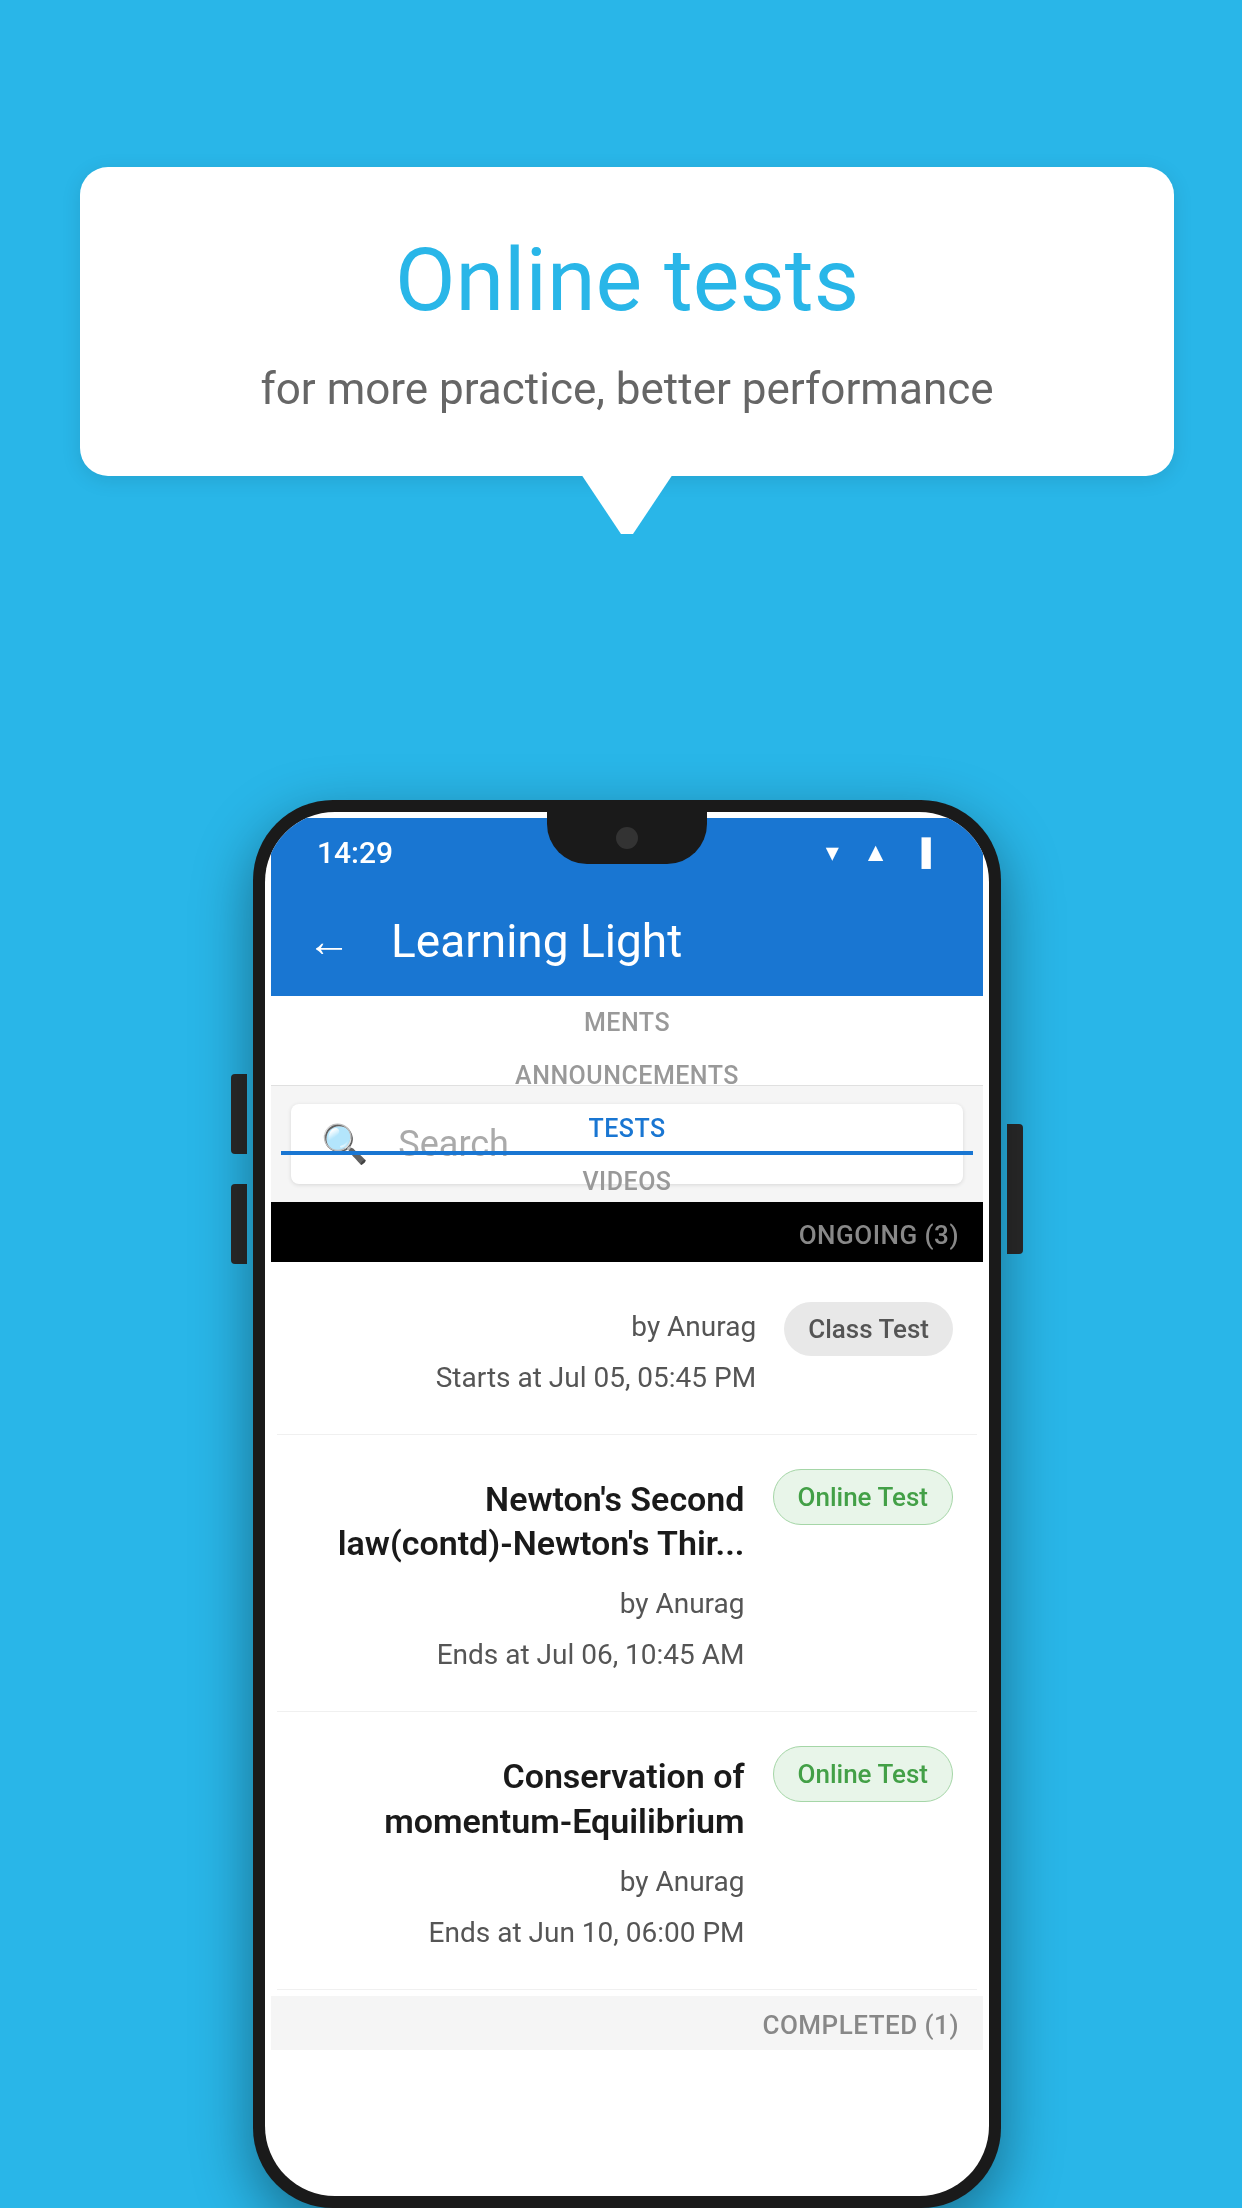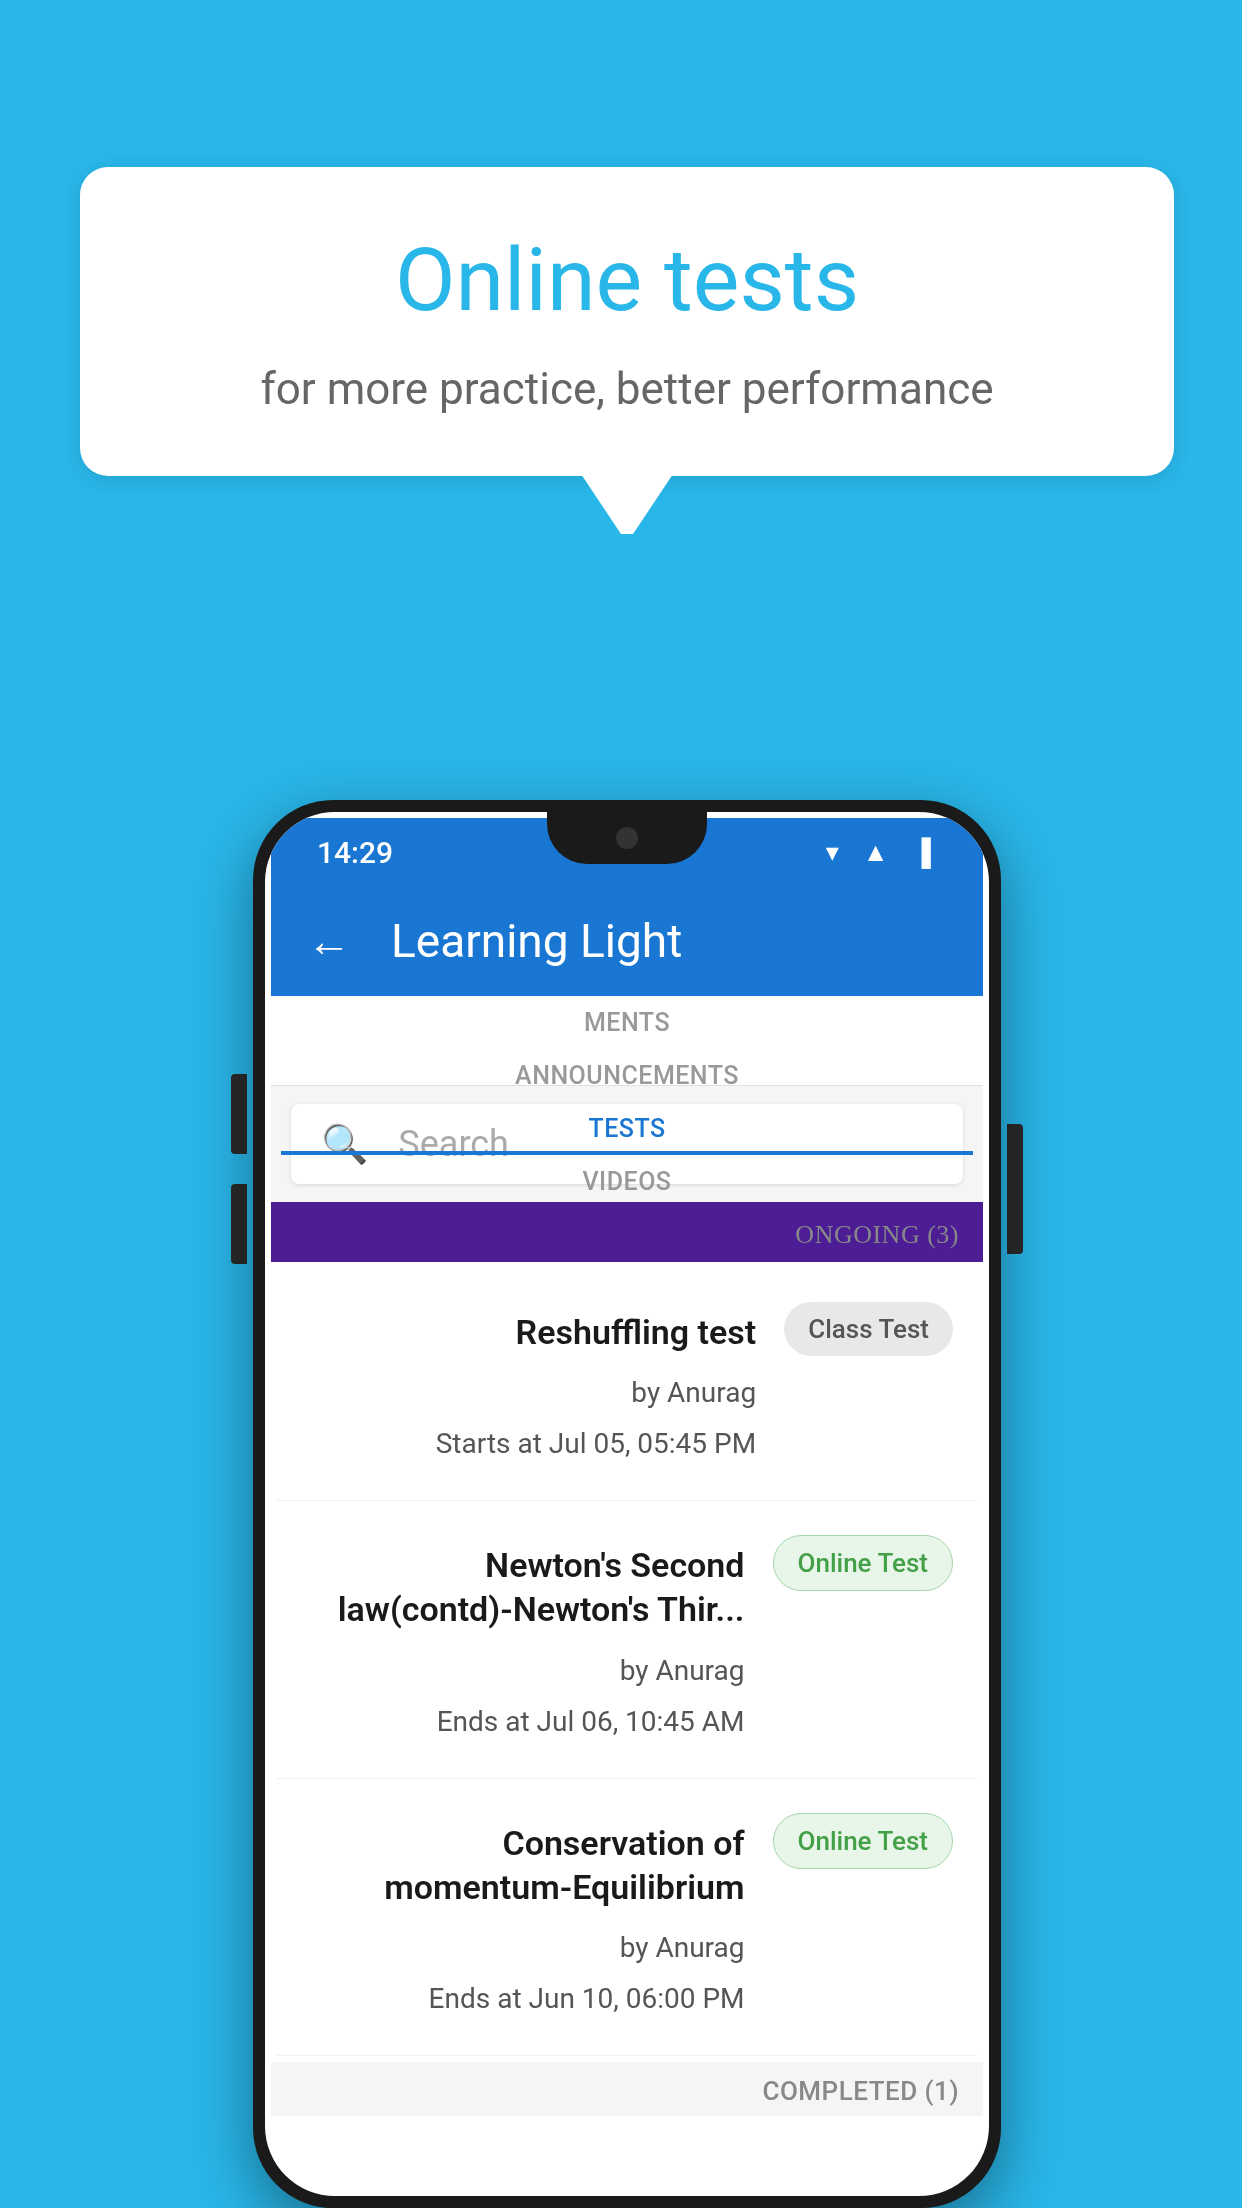--- a/index.html
+++ b/index.html
@@ -217,27 +217,26 @@
       font-size: 38px;
     }
 
     .search-placeholder {
       font-size: 36px;
       color: #aaa;
     }
 
     
     .section-header {
-      background: #4c1d95;
+      background: #000000;
       padding: 18px 24px 12px;
       font-size: 26px;
       color: #888;
       font-weight: 500;
       letter-spacing: 0.5px;
-      font-family: Liberation Serif, serif;
     }
 
     
     .test-list {
       background: white;
     }
 
     .test-item {
       padding: 30px 24px 28px;
       border-bottom: 1px solid #f0f0f0;
@@ -397,21 +396,20 @@
           <span class="search-placeholder">Search</span>
         </div>
       </div>
 
       <div class="section-header">ONGOING (3)</div>
 
       <div class="test-list">
 
         <div class="test-item">
           <div class="test-info">
-            <div class="test-title">Reshuffling test</div>
             <div class="test-author">by Anurag</div>
             <div class="test-date">Starts at  Jul 05, 05:45 PM</div>
           </div>
           <div class="badge badge-class">Class Test</div>
         </div>
 
         <div class="test-item">
           <div class="test-info">
             <div class="test-title">Newton's Second law(contd)-Newton's Thir...</div>
             <div class="test-author">by Anurag</div>

